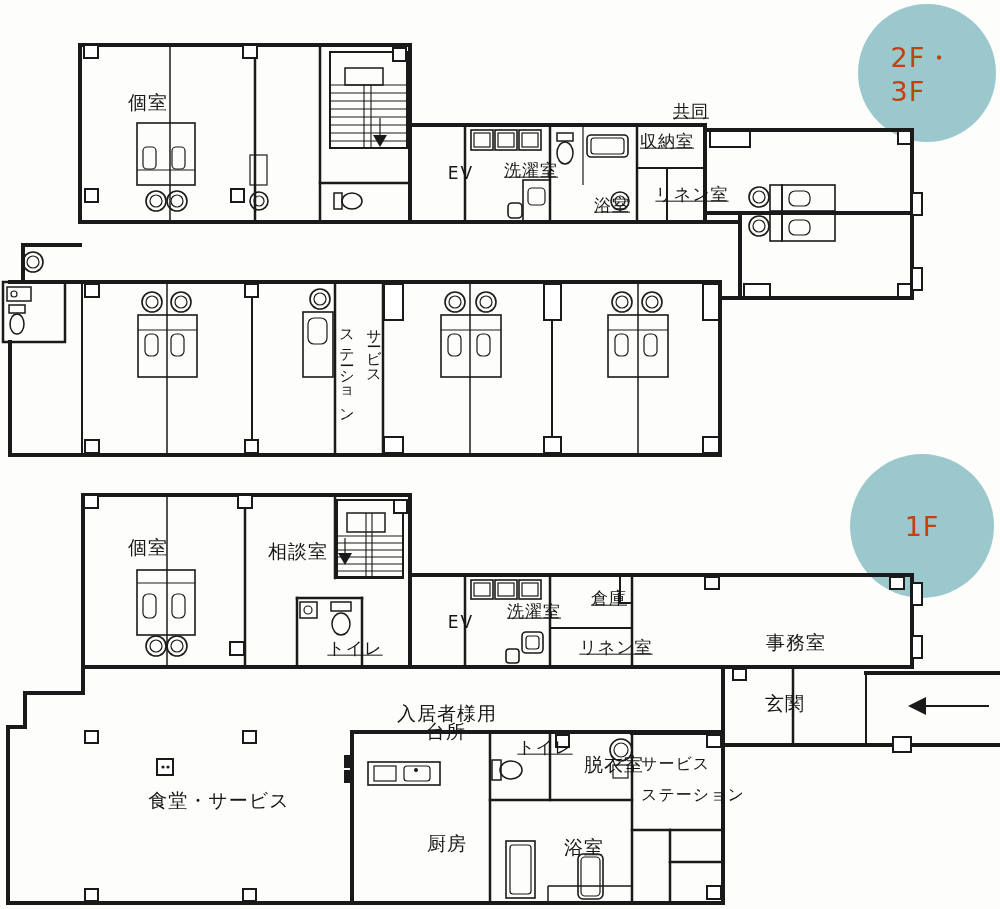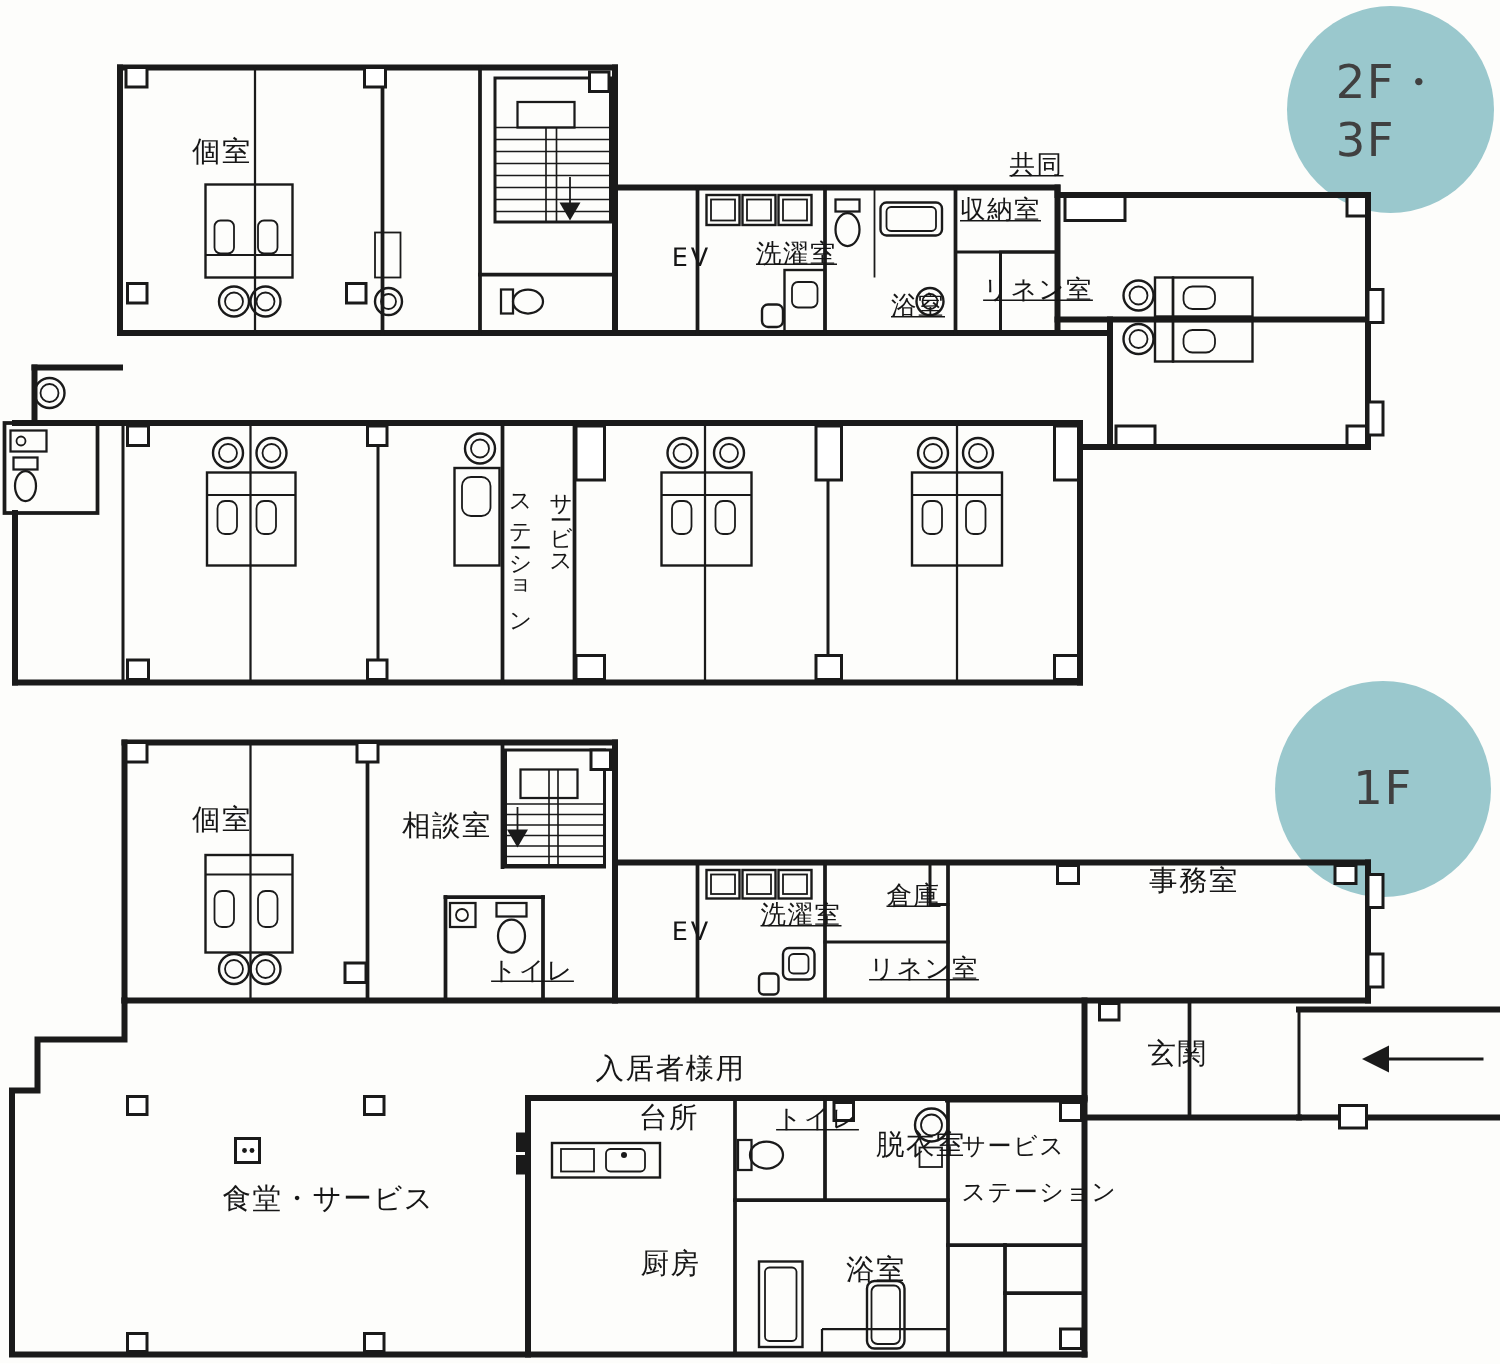--- a/index.html
+++ b/index.html
@@ -17,22 +17,22 @@
   .dk{fill:#1a1a1a;stroke:none;}
   .arrow{fill:#1a1a1a;stroke:none;}
   .lbl{position:absolute;transform:translate(-50%,-50%);white-space:nowrap;
        font-size:19px;letter-spacing:1px;line-height:1.1;margin-left:24px;}
   .lbl-sm{font-size:17px;text-decoration:underline;}
   .lbl-ev{font-size:17px;letter-spacing:2px;}
   .lbl-v{position:absolute;transform:translate(-50%,-50%);writing-mode:vertical-rl;
          white-space:pre-line;font-size:15px;letter-spacing:2px;line-height:1.8;}
   .lbl-left{position:absolute;transform:none;white-space:pre-line;font-size:16px;
             letter-spacing:1px;line-height:31px;}
-  .badge-label{position:absolute;transform:translate(-50%,-50%);font-size:31px;
-               letter-spacing:1px;color:#404040;}
+  .badge-label{position:absolute;transform:translate(-50%,-50%);font-size:27px;
+               letter-spacing:1px;color:#c2410c;}
 </style>
 </head>
 <body>
 
 <div id="canvas">
 <svg width="1000" height="909" viewBox="0 0 1000 909">
 
   <circle cx="927" cy="73" r="69" fill="#9ac8cd"></circle>
   <circle cx="922" cy="526" r="72" fill="#9ac8cd"></circle>
 
@@ -364,24 +364,24 @@
 ステーション</div>
   <div class="badge-label" style="left:927px;top:73px">2F・3F</div>
 
   <div class="lbl" style="left:124px;top:547px">個室</div>
   <div class="lbl" style="left:274px;top:551px">相談室</div>
   <div class="lbl lbl-sm" style="left:331px;top:648px">トイレ</div>
   <div class="lbl lbl-ev" style="left:437px;top:622px">EV</div>
   <div class="lbl lbl-sm" style="left:510px;top:611px">洗濯室</div>
   <div class="lbl lbl-sm" style="left:585px;top:598px">倉庫</div>
   <div class="lbl lbl-sm" style="left:592px;top:647px">リネン室</div>
-  <div class="lbl" style="left:772px;top:588px">事務室</div>
+  <div class="lbl" style="left:772px;top:642px">事務室</div>
   <div class="lbl" style="left:761px;top:703px">玄関</div>
   <div class="lbl" style="left:423px;top:713px">入居者様用</div>
-  <div class="lbl" style="left:422px;top:746px">台所</div>
+  <div class="lbl" style="left:422px;top:731px">台所</div>
   <div class="lbl lbl-sm" style="left:521px;top:747px">トイレ</div>
   <div class="lbl" style="left:590px;top:764px">脱衣室</div>
   <div class="lbl-left" style="left:641px;top:748px">サービス
 ステーション</div>
   <div class="lbl" style="left:195px;top:800px">食堂・サービス</div>
   <div class="lbl" style="left:423px;top:843px">厨房</div>
   <div class="lbl" style="left:560px;top:847px">浴室</div>
   <div class="badge-label" style="left:922px;top:526px">1F</div>
 </div>
 

